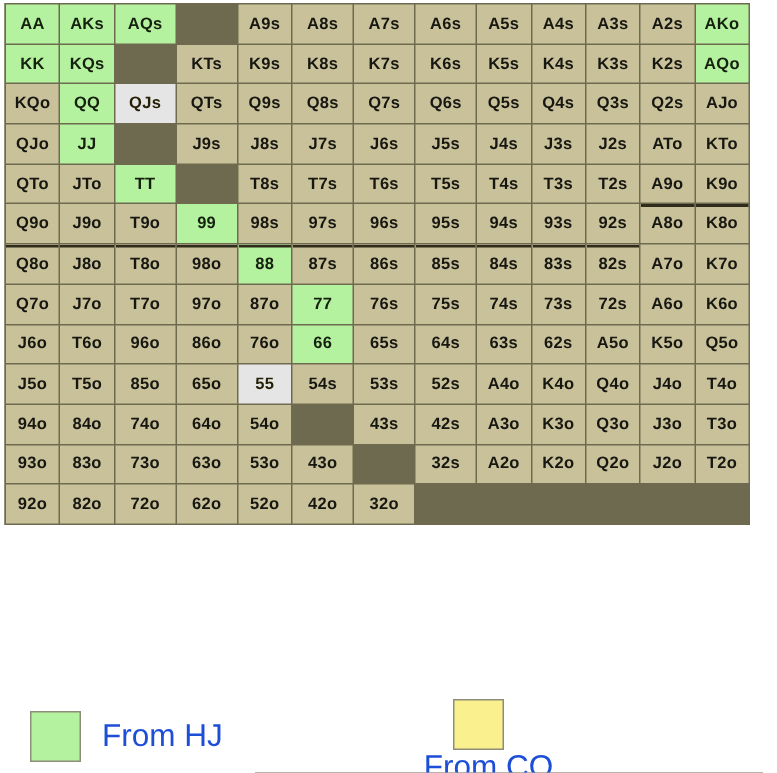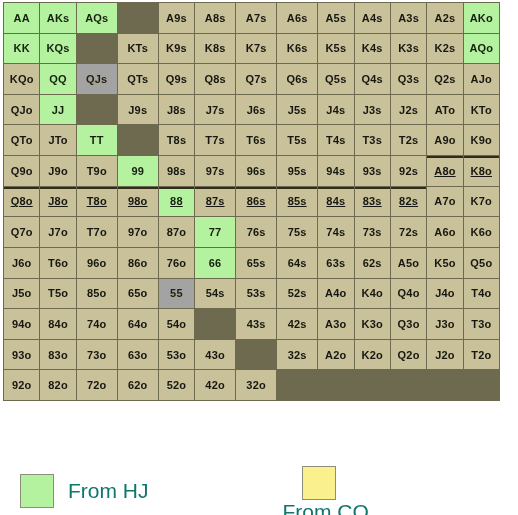--- a/index.html
+++ b/index.html
@@ -8,21 +8,21 @@
     background:#ffffff;
     font-family:"Liberation Sans", sans-serif;
     overflow:hidden;
   }
   #app{position:relative;width:518px;height:515px;}
 
   
   #grid{
     position:absolute;
     left:3px;top:2px;
-    width:497px;height:399px;
+    width:497px;height:348px;
     display:grid;
     grid-template-columns:repeat(13,1fr);
     grid-template-rows:repeat(13,1fr);
     background:#6e6a50;
     gap:1px;
     border:1px solid #6e6a50;
     box-sizing:border-box;
   }
   .cell{
     position:relative;
@@ -30,26 +30,26 @@
     align-items:center;
     justify-content:center;
     font-size:11px;
     font-weight:bold;
     letter-spacing:.2px;
     color:#1a1a1a;
     box-sizing:border-box;
     overflow:hidden;
   }
   .cell.c-hj{background:#b4f2a0;color:#15200f;}
-  .cell.c-co{background:#a3a3a3;color:#241f05;}
+  .cell.c-co{background:#e5e5e5;color:#241f05;}
   .cell.c-bu{background:#ce4b10;color:#ffffff;margin-left:40px;}
   .cell.c-none{background:#c9c199;color:#171712;}
 
   
-  .cell.sep-top{box-shadow:inset 0 2px 0 0 #2f2c1c;text-decoration:underline;}
+  .cell.sep-top{box-shadow:inset 0 2px 0 0 #2f2c1c;}
 
   
   #legend{
     position:absolute;
     left:0;top:466px;
     width:518px;height:49px;
     display:flex;
     align-items:center;
   }
   .legend-item{
@@ -64,21 +64,21 @@
     border:1px solid #8d8d78;
     box-sizing:border-box;
     flex:0 0 auto;
   }
   .sw-hj{background:#b4f2a0;}
   .sw-co{background:#fbf08e;}
   .legend-label{
     margin-left:14px;
     font-size:21px;
     font-weight:400;
-    color:#0f766e;
+    color:#1d4ed8;
     white-space:nowrap;
   }
 </style>
 </head>
 <body>
 
 <div id="app">
 
   <div id="grid">
       <div class="cell c-hj">AA</div>

